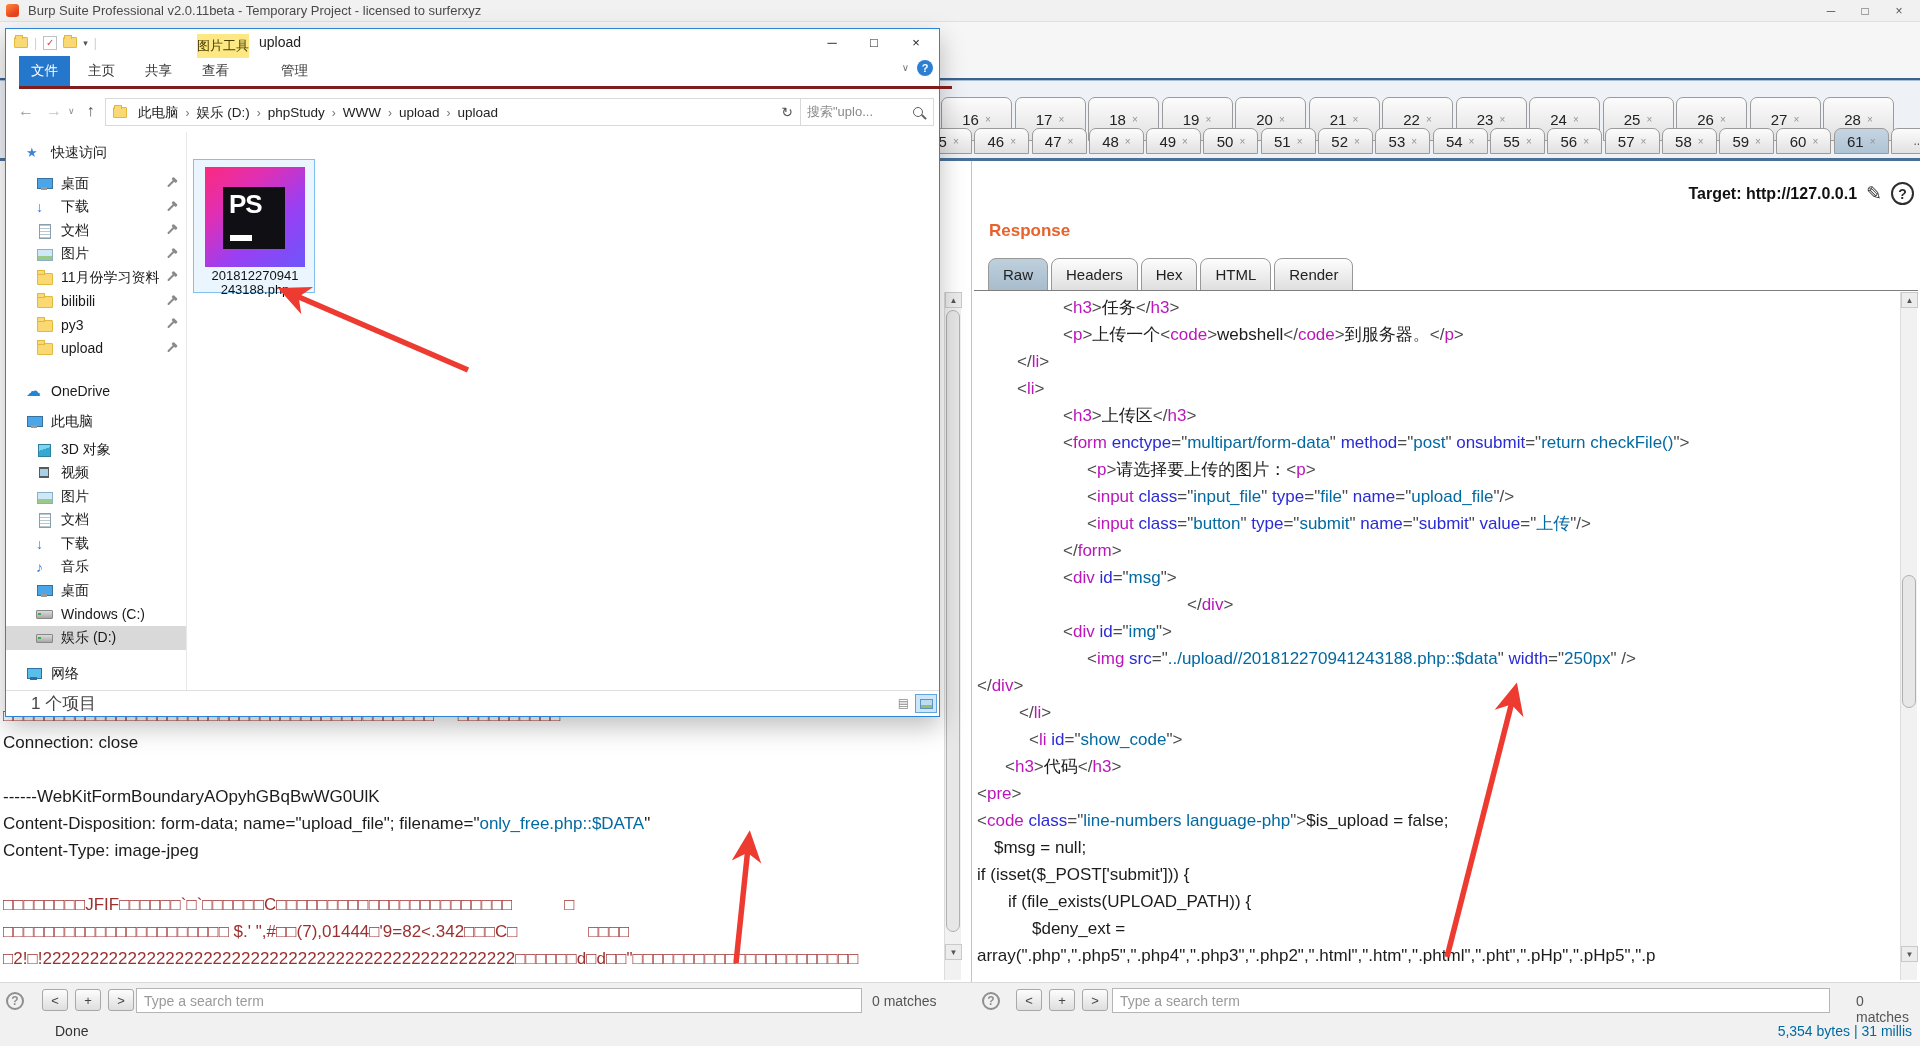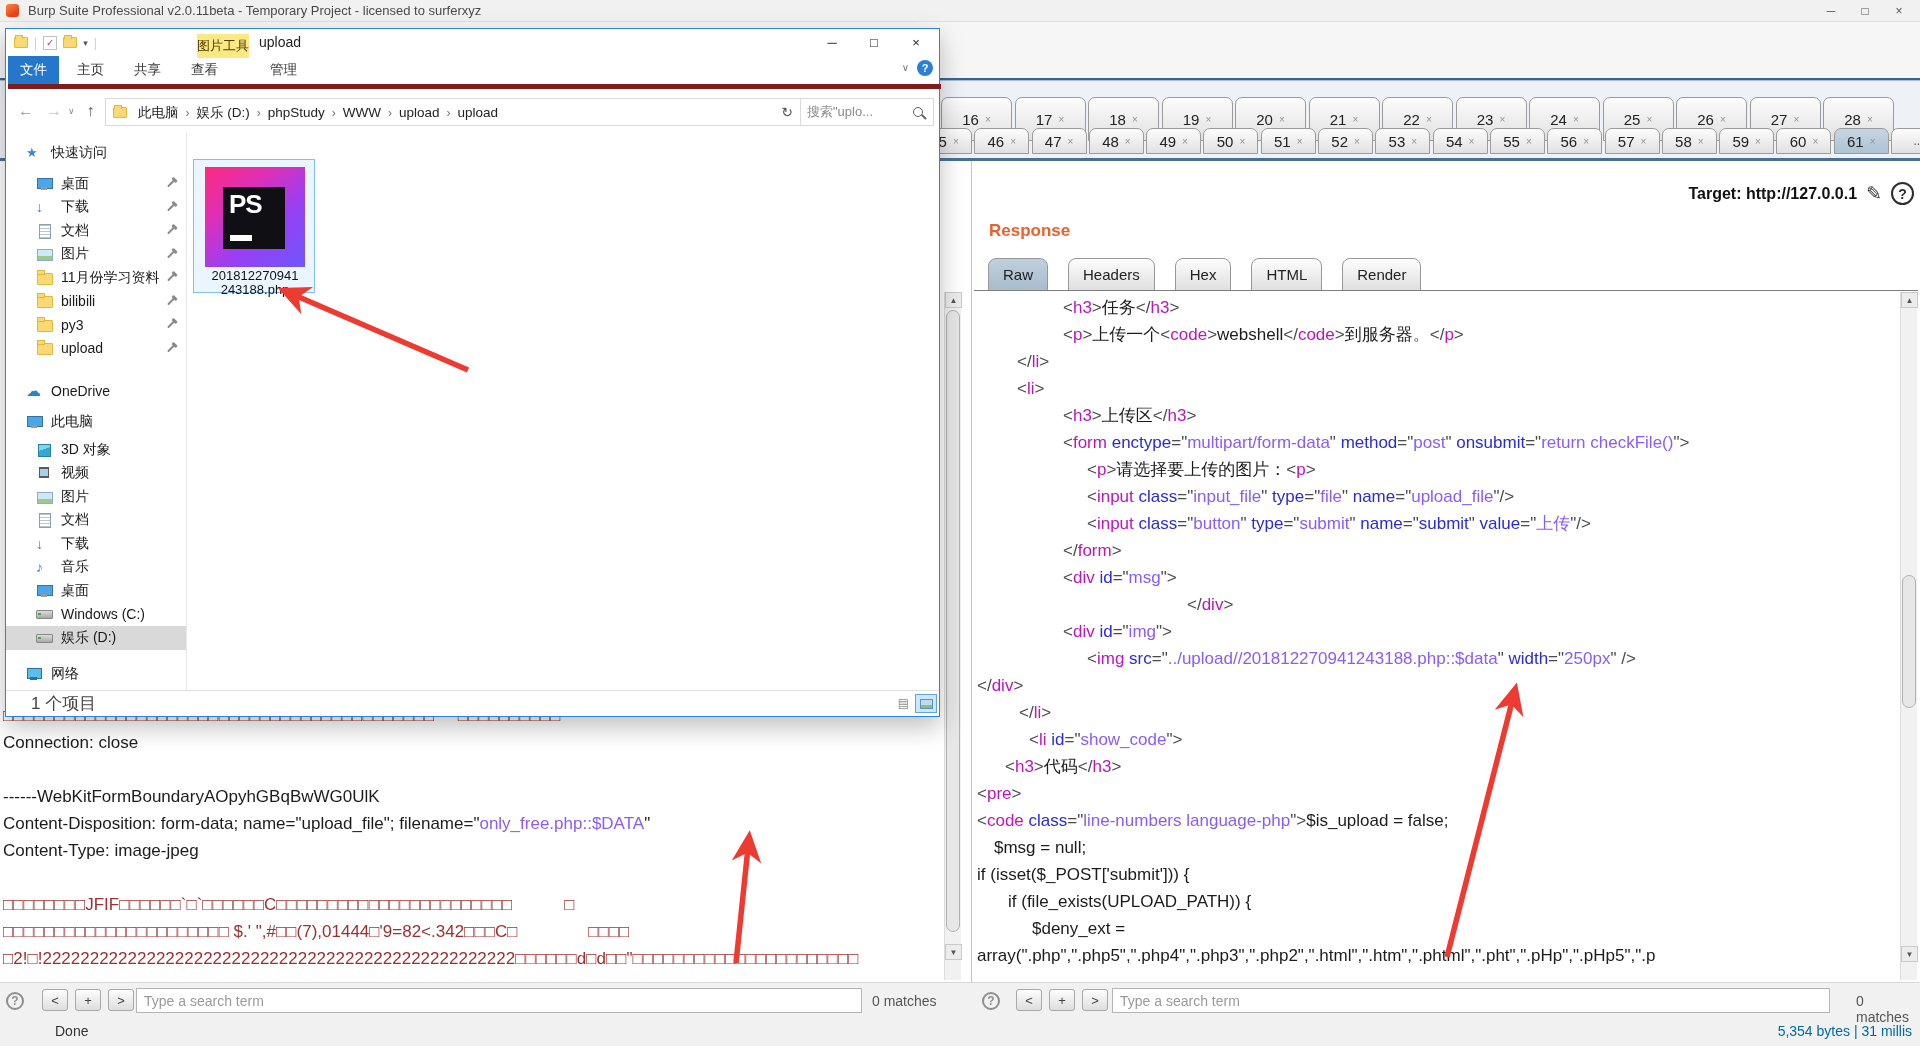--- a/index.html
+++ b/index.html
@@ -37,31 +37,31 @@
   #right-panel { left:972px; top:161px; width:948px; height:821px; background:#fff; }
 
   #target-line { top:182px; right:6px; display:flex; align-items:center; gap:9px; }
   #target-text { font-size:16px; font-weight:bold; color:#111; }
   #target-pencil { font-size:19px; color:#333; }
   .help-circle { width:23px; height:23px; border:2px solid #2d2d2d; border-radius:50%;
                  display:flex; align-items:center; justify-content:center;
                  font-size:14px; font-weight:bold; color:#2d2d2d; }
 
   #resp-title { left:989px; top:221px; font-size:17px; font-weight:bold; color:#e8622d; }
-  #resp-tabs { left:988px; top:257px; height:34px; display:flex; gap:20px; align-items:flex-end; }
+  #resp-tabs { left:988px; top:257px; height:34px; display:flex; gap:3px; align-items:flex-end; }
   .rtab { height:33px; padding:0 14px; background:linear-gradient(#fdfdfd,#dfdfdf);
           border:1px solid #989898; border-radius:8px 8px 0 0; display:flex; align-items:center;
           font-size:15px; color:#222; }
   .rtab.sel { background:linear-gradient(#bfd0dd,#a7bccd); }
   #resp-topline { left:974px; top:290px; width:944px; height:1px; background:#7e7e7e; }
 
   #resp-content { left:974px; top:291px; width:925px; height:691px; overflow:hidden; padding-top:3px; }
   .cl { height:27px; line-height:27px; font-size:17px; white-space:pre; }
   .sg-g { color:#4a4a4a; } .sg-m { color:#bb16bb; } .sg-b { color:#2b2bd4; }
-  .sg-r { color:#8b5cf6; } .sg-k { color:#1c1c1c; } .sg-x { color:#9c2f2f; }
+  .sg-r { color:#0369a1; } .sg-k { color:#1c1c1c; } .sg-x { color:#9c2f2f; }
 
   #req-content { left:0; top:161px; width:944px; height:821px; overflow:hidden; }
   #req-lines { margin-top:541px; margin-left:3px; }
 
   
   .vscroll { width:17px; background:#f1f1f1; border-left:1px solid #dcdcdc; }
   #req-scroll  { left:944px; top:292px; height:688px; }
   #resp-scroll { left:1900px; top:292px; height:688px; }
   .sbtn { position:absolute; left:0; width:17px; height:16px; background:#ececec; border:1px solid #c9c9c9;
           font-size:8px; color:#555; display:flex; align-items:center; justify-content:center; }
@@ -91,21 +91,21 @@
   .icf::before { content:""; position:absolute; top:-3px; left:0; width:6px; height:3px; background:#fad873; border:1px solid #e0b93f; border-bottom:none; }
   #qat-check { width:14px; height:14px; border:1px solid #c0c0c0; background:#fff; color:#d04545;
                font-size:10px; display:flex; align-items:center; justify-content:center; }
   #qat-more { font-size:9px; color:#555; }
   #ctx-tab { left:191px; top:5px; width:52px; height:24px; background:#fde883; color:#4a3d00;
              font-size:13px; display:flex; align-items:center; justify-content:center; }
   #ex-title { left:253px; top:0; height:27px; line-height:27px; font-size:14px; color:#222; }
   #ex-controls { right:2px; top:0; height:27px; display:flex; }
   #ex-controls span { width:42px; text-align:center; line-height:27px; font-size:13px; color:#222; }
 
-  #ribbon-row { left:2px; top:27px; width:100%; height:33px; border-bottom:5px solid #7f1d1d; display:flex; align-items:stretch; }
+  #ribbon-row { left:13px; top:27px; width:100%; height:33px; border-bottom:3px solid #7f1d1d; display:flex; align-items:stretch; }
   .rbtab { padding:0 12px; font-size:13.5px; color:#383838; display:flex; align-items:center; margin-right:6px; }
   .rbtab.active { background:#2577cc; color:#fff; }
   .rbtab.manage { margin-left:22px; }
   #ribbon-chev { right:30px; top:33px; font-size:10px; color:#777; }
   #ex-help { right:6px; top:31px; width:16px; height:16px; background:#2d7fd4; border-radius:50%;
              color:#fff; font-size:11px; font-weight:bold; display:flex; align-items:center; justify-content:center; border:none; }
 
   #nav-row { left:0; top:60px; width:100%; height:43px; display:flex; align-items:center; }
   .navg { color:#999; font-size:16px; margin-left:12px; }
   #nav-up { color:#555; } #nav-dd { font-size:9px; color:#888; margin-left:6px; }

